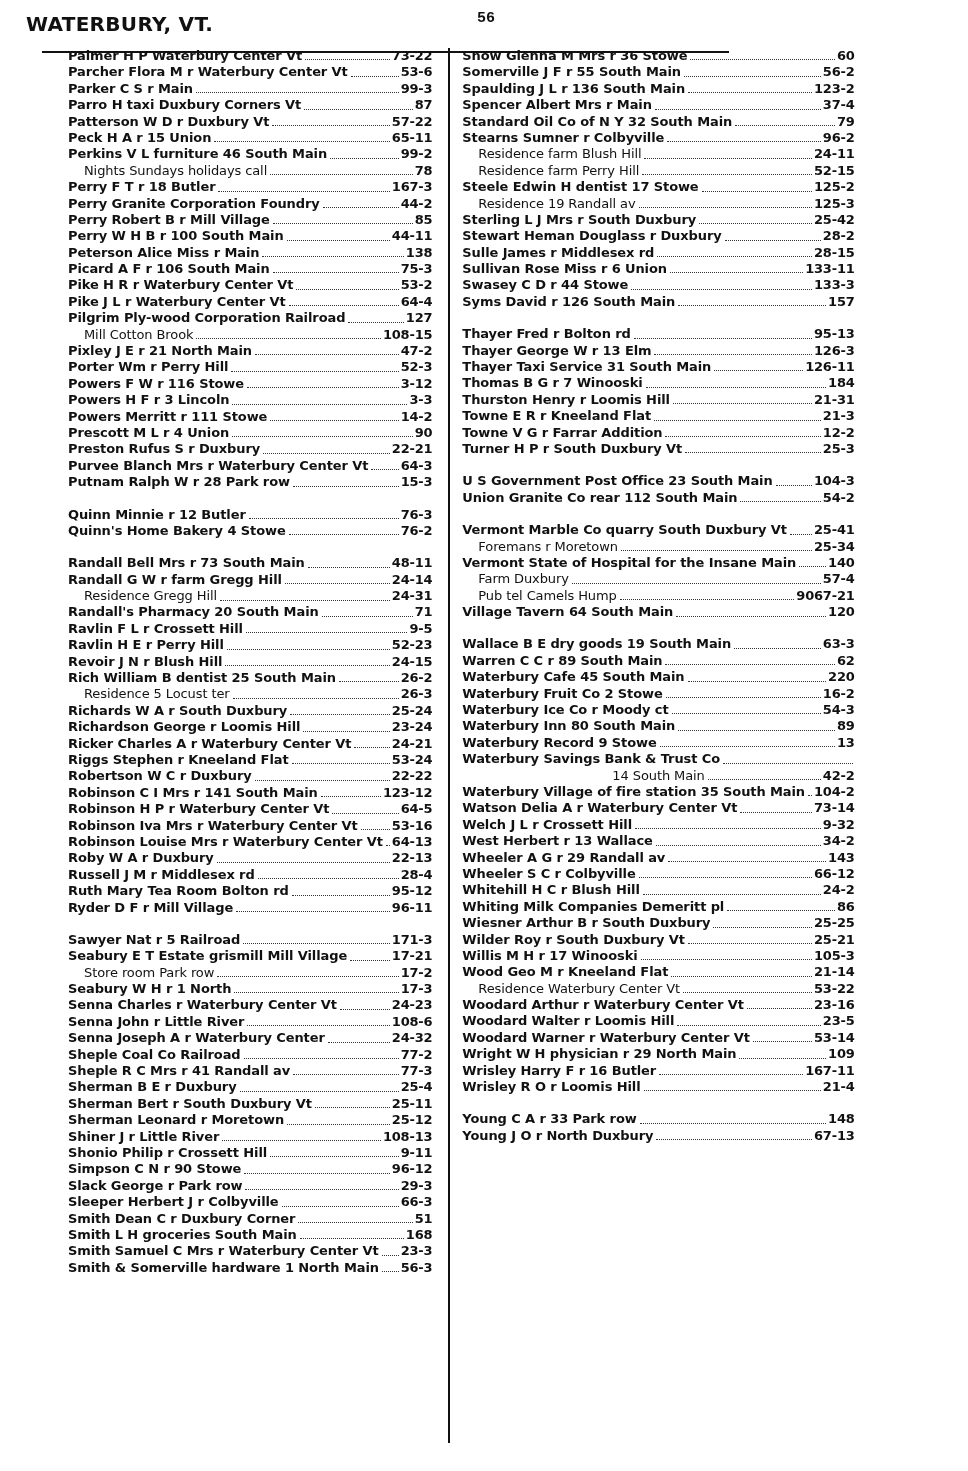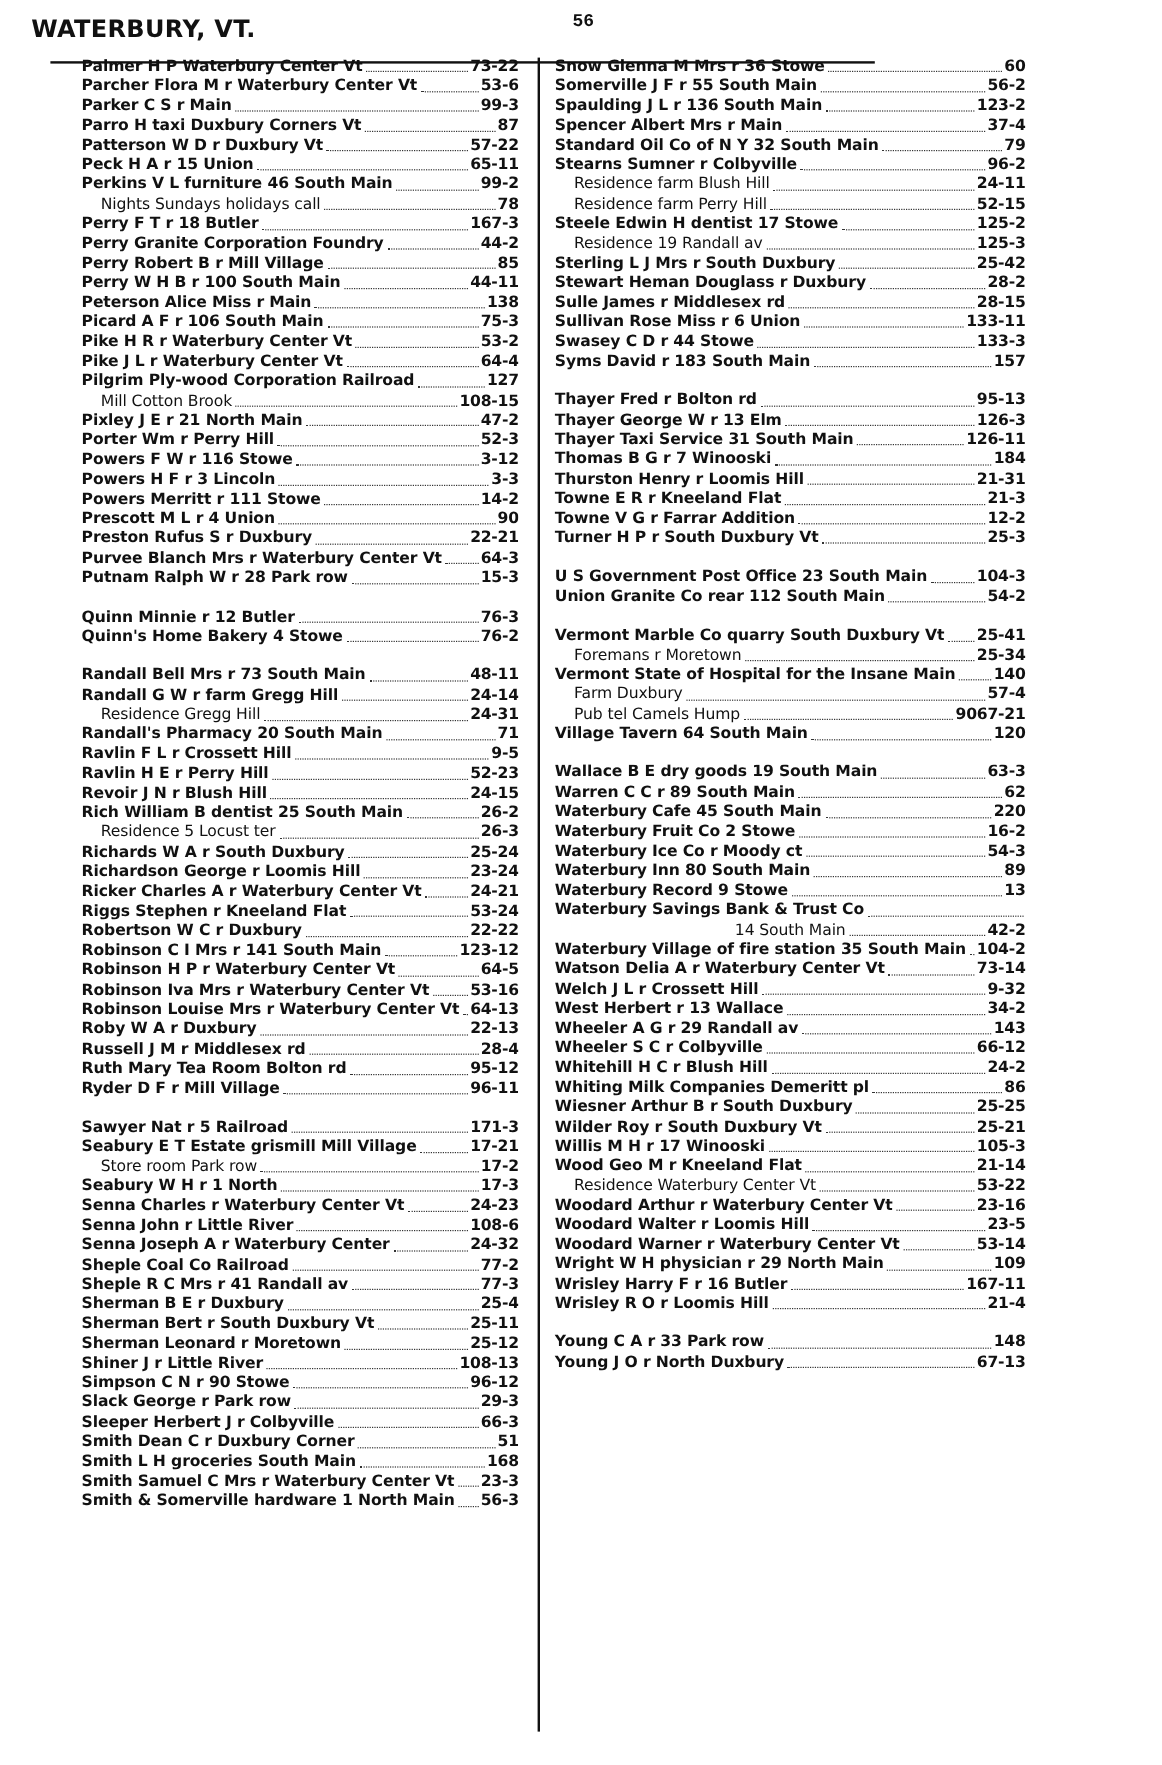--- a/index.html
+++ b/index.html
@@ -437,20 +437,25 @@
           <span class="nm">Sherman Leonard r Moretown</span>
           <span class="leader"></span>
           <span class="num">25-12</span>
         </div>
         <div class="entry">
           <span class="nm">Shiner J r Little River</span>
           <span class="leader"></span>
           <span class="num">108-13</span>
         </div>
         <div class="entry">
+          <span class="nm">Shonio Philip r Crossett Hill</span>
+          <span class="leader"></span>
+          <span class="num">9-11</span>
+        </div>
+        <div class="entry">
           <span class="nm">Simpson C N r 90 Stowe</span>
           <span class="leader"></span>
           <span class="num">96-12</span>
         </div>
         <div class="entry">
           <span class="nm">Slack George r Park row</span>
           <span class="leader"></span>
           <span class="num">29-3</span>
         </div>
         <div class="entry">
@@ -550,21 +555,21 @@
           <span class="nm">Sullivan Rose Miss r 6 Union</span>
           <span class="leader"></span>
           <span class="num">133-11</span>
         </div>
         <div class="entry">
           <span class="nm">Swasey C D r 44 Stowe</span>
           <span class="leader"></span>
           <span class="num">133-3</span>
         </div>
         <div class="entry">
-          <span class="nm">Syms David r 183 South Main</span>
+          <span class="nm">Syms David r 126 South Main</span>
           <span class="leader"></span>
           <span class="num">157</span>
         </div>
         <div class="gap"></div>
         <div class="entry">
           <span class="nm">Thayer Fred r Bolton rd</span>
           <span class="leader"></span>
           <span class="num">95-13</span>
         </div>
         <div class="entry">

